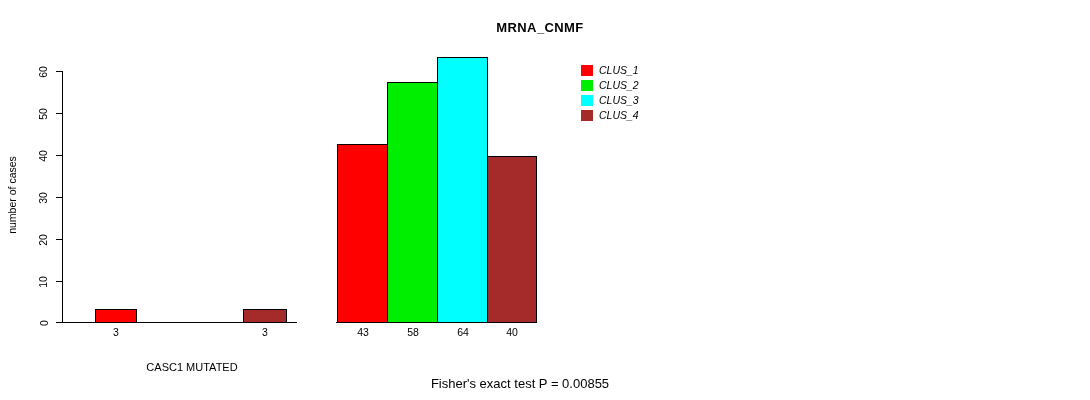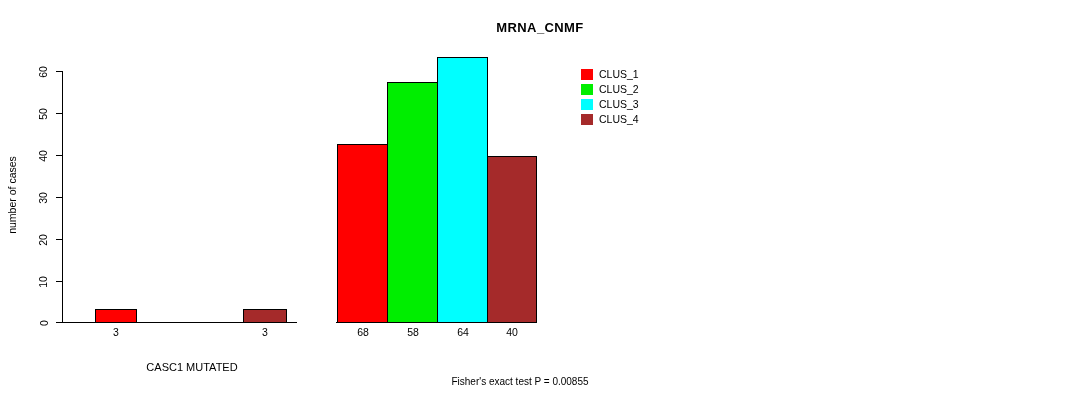--- a/index.html
+++ b/index.html
@@ -66,33 +66,34 @@
   }
   .group-label {
     position: absolute;
     font-size: 11px;
     text-align: center;
     top: 341px;
     margin-top: 16px;
   }
   #footer-note {
     position: absolute;
-    font-size: 10px;
+    font-size: 13px;
     top: 372px;
     text-align: center;
   }
   #legend {
     position: absolute;
     left: 581px;
     top: 61px;
   }
   .legend-row {
     display: flex;
-    align-items: flex-end;
+    align-items: flex-start;
     height: 15px;
+    font-style: italic;
   }
   .legend-swatch {
     width: 12px;
     height: 11px;
     margin-right: 6px;
     box-sizing: border-box;
   }
   .legend-text {
     font-size: 10.5px;
     line-height: 11px;
@@ -139,21 +140,21 @@
   <div class="txt bar-value" style="left:100px; width:32px;">3</div>
   <div class="txt bar-value" style="left:249px; width:32px;">3</div>
 
   <div class="txt group-label" style="left:112px; width:160px;">CASC1 MUTATED</div>
 
   <div class="bar" style="left:337px; top:140px; width:51px; height:179px; background:#FF0000;"></div>
   <div class="bar" style="left:387px; top:78px; width:51px; height:241px; background:#00EE00;"></div>
   <div class="bar" style="left:437px; top:53px; width:51px; height:266px; background:#00FFFF;"></div>
   <div class="bar" style="left:487px; top:152px; width:50px; height:167px; background:#A52A2A;"></div>
 
-  <div class="txt bar-value" style="left:347px; width:32px;">68</div>
+  <div class="txt bar-value" style="left:347px; width:32px;">43</div>
   <div class="txt bar-value" style="left:397px; width:32px;">58</div>
   <div class="txt bar-value" style="left:447px; width:32px;">64</div>
   <div class="txt bar-value" style="left:496px; width:32px;">40</div>
 
 
   <div class="txt" id="footer-note" style="left:390px; width:260px;">Fisher's exact test P = 0.00855</div>
 
   <div id="legend">
     <div class="legend-row">
       <span class="legend-swatch" style="background:#FF0000;"></span>

